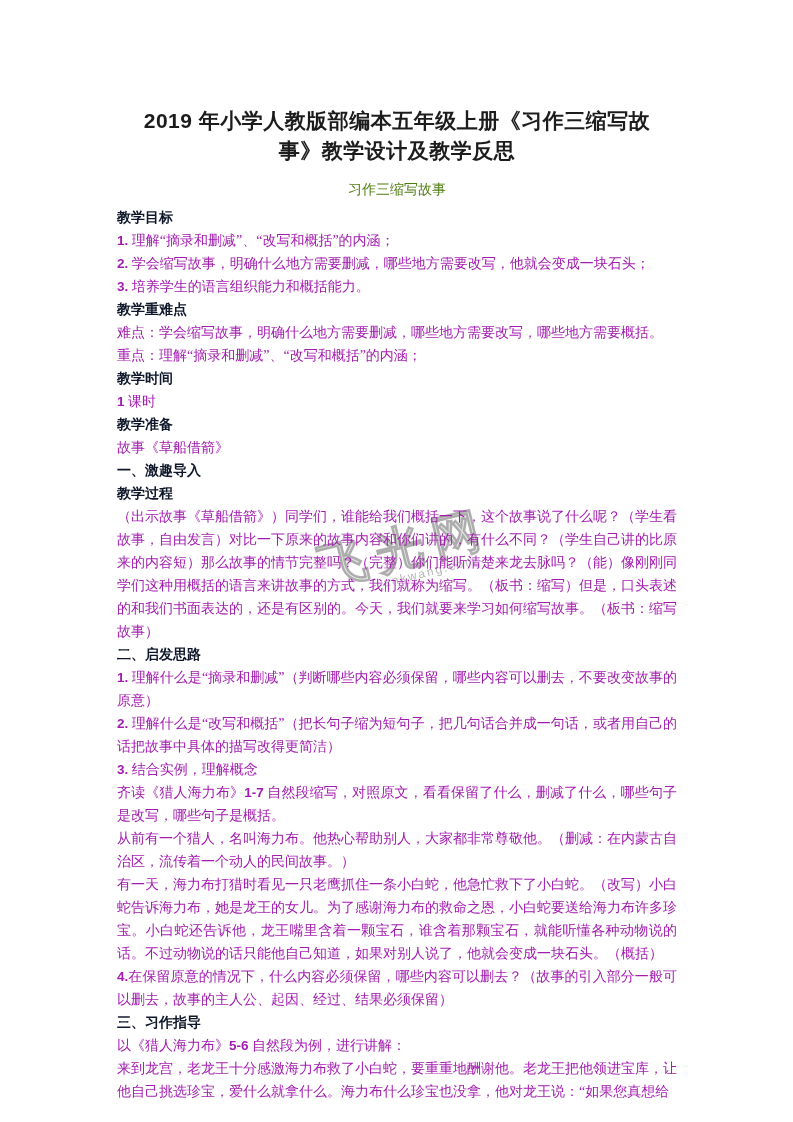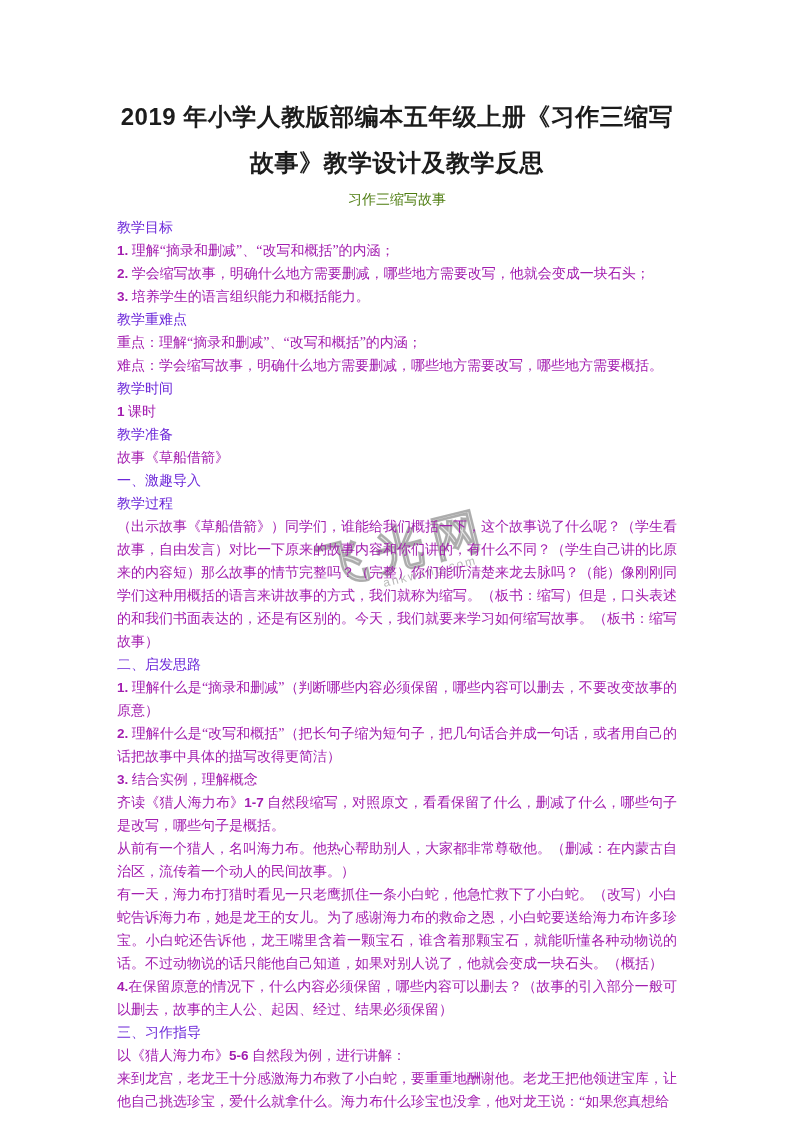--- a/index.html
+++ b/index.html
@@ -12,46 +12,46 @@
     font-family: "Liberation Serif", serif;
   }
   .content {
     position: absolute;
     left: 117px;
     top: 94px;
     width: 560px;
     z-index: 2;
   }
   .doc-title {
-    margin: 0;
+    margin: 12px;
     font-family: "Liberation Sans", sans-serif;
     font-weight: bold;
-    font-size: 24px;
-    line-height: 46px;
+    font-size: 21px;
+    line-height: 30px;
     text-align: center;
     color: #1c1c1c;
     letter-spacing: 0.5px;
   }
   .doc-subtitle {
     margin: 2px 0 4px 0;
     font-size: 14px;
     line-height: 24px;
     text-align: center;
     color: #4d7c0f;
   }
   .doc-body { margin-top: 2px; }
   .para {
     margin: 0;
     font-size: 14px;
     line-height: 23px;
     text-align: justify;
     color: #a21caf;
     letter-spacing: 0;
   }
-  .para.heading { font-weight: normal; color: #6d28d9; }
+  .para.heading { font-weight: bold; color: #0f172a; }
   .seg-bold {
     font-weight: bold;
     font-family: "Liberation Sans", sans-serif;
     font-size: 13.5px;
   }
   .watermark {
     position: absolute;
     left: 318px;
     top: 516px;
     z-index: 1;
@@ -84,22 +84,22 @@
   </div>
   <div class="content">
     <h1 class="doc-title">2019 年小学人教版部编本五年级上册《习作三缩写故事》教学设计及教学反思</h1>
     <div class="doc-subtitle">习作三缩写故事</div>
     <div class="doc-body">
         <p class="para heading"><span>教学目标</span></p>
         <p class="para body"><span class="seg-bold">1.</span><span> 理解“摘录和删减”、“改写和概括”的内涵；</span></p>
         <p class="para body"><span class="seg-bold">2.</span><span> 学会缩写故事，明确什么地方需要删减，哪些地方需要改写，他就会变成一块石头；</span></p>
         <p class="para body"><span class="seg-bold">3.</span><span> 培养学生的语言组织能力和概括能力。</span></p>
         <p class="para heading"><span>教学重难点</span></p>
+        <p class="para body"><span>难点：学会缩写故事，明确什么地方需要删减，哪些地方需要改写，哪些地方需要概括。</span></p>
         <p class="para body"><span>重点：理解“摘录和删减”、“改写和概括”的内涵；</span></p>
-        <p class="para body"><span>难点：学会缩写故事，明确什么地方需要删减，哪些地方需要改写，哪些地方需要概括。</span></p>
         <p class="para heading"><span>教学时间</span></p>
         <p class="para body"><span class="seg-bold">1</span><span> 课时</span></p>
         <p class="para heading"><span>教学准备</span></p>
         <p class="para body"><span>故事《草船借箭》</span></p>
         <p class="para heading"><span>一、激趣导入</span></p>
         <p class="para heading"><span>教学过程</span></p>
         <p class="para body"><span>（出示故事《草船借箭》）同学们，谁能给我们概括一下，这个故事说了什么呢？（学生看故事，自由发言）对比一下原来的故事内容和你们讲的，有什么不同？（学生自己讲的比原来的内容短）那么故事的情节完整吗？（完整）你们能听清楚来龙去脉吗？（能）像刚刚同学们这种用概括的语言来讲故事的方式，我们就称为缩写。（板书：缩写）但是，口头表述的和我们书面表达的，还是有区别的。今天，我们就要来学习如何缩写故事。（板书：缩写故事）</span></p>
         <p class="para heading"><span>二、启发思路</span></p>
         <p class="para body"><span class="seg-bold">1.</span><span> 理解什么是“摘录和删减”（判断哪些内容必须保留，哪些内容可以删去，不要改变故事的原意）</span></p>
         <p class="para body"><span class="seg-bold">2.</span><span> 理解什么是“改写和概括”（把长句子缩为短句子，把几句话合并成一句话，或者用自己的话把故事中具体的描写改得更简洁）</span></p>

